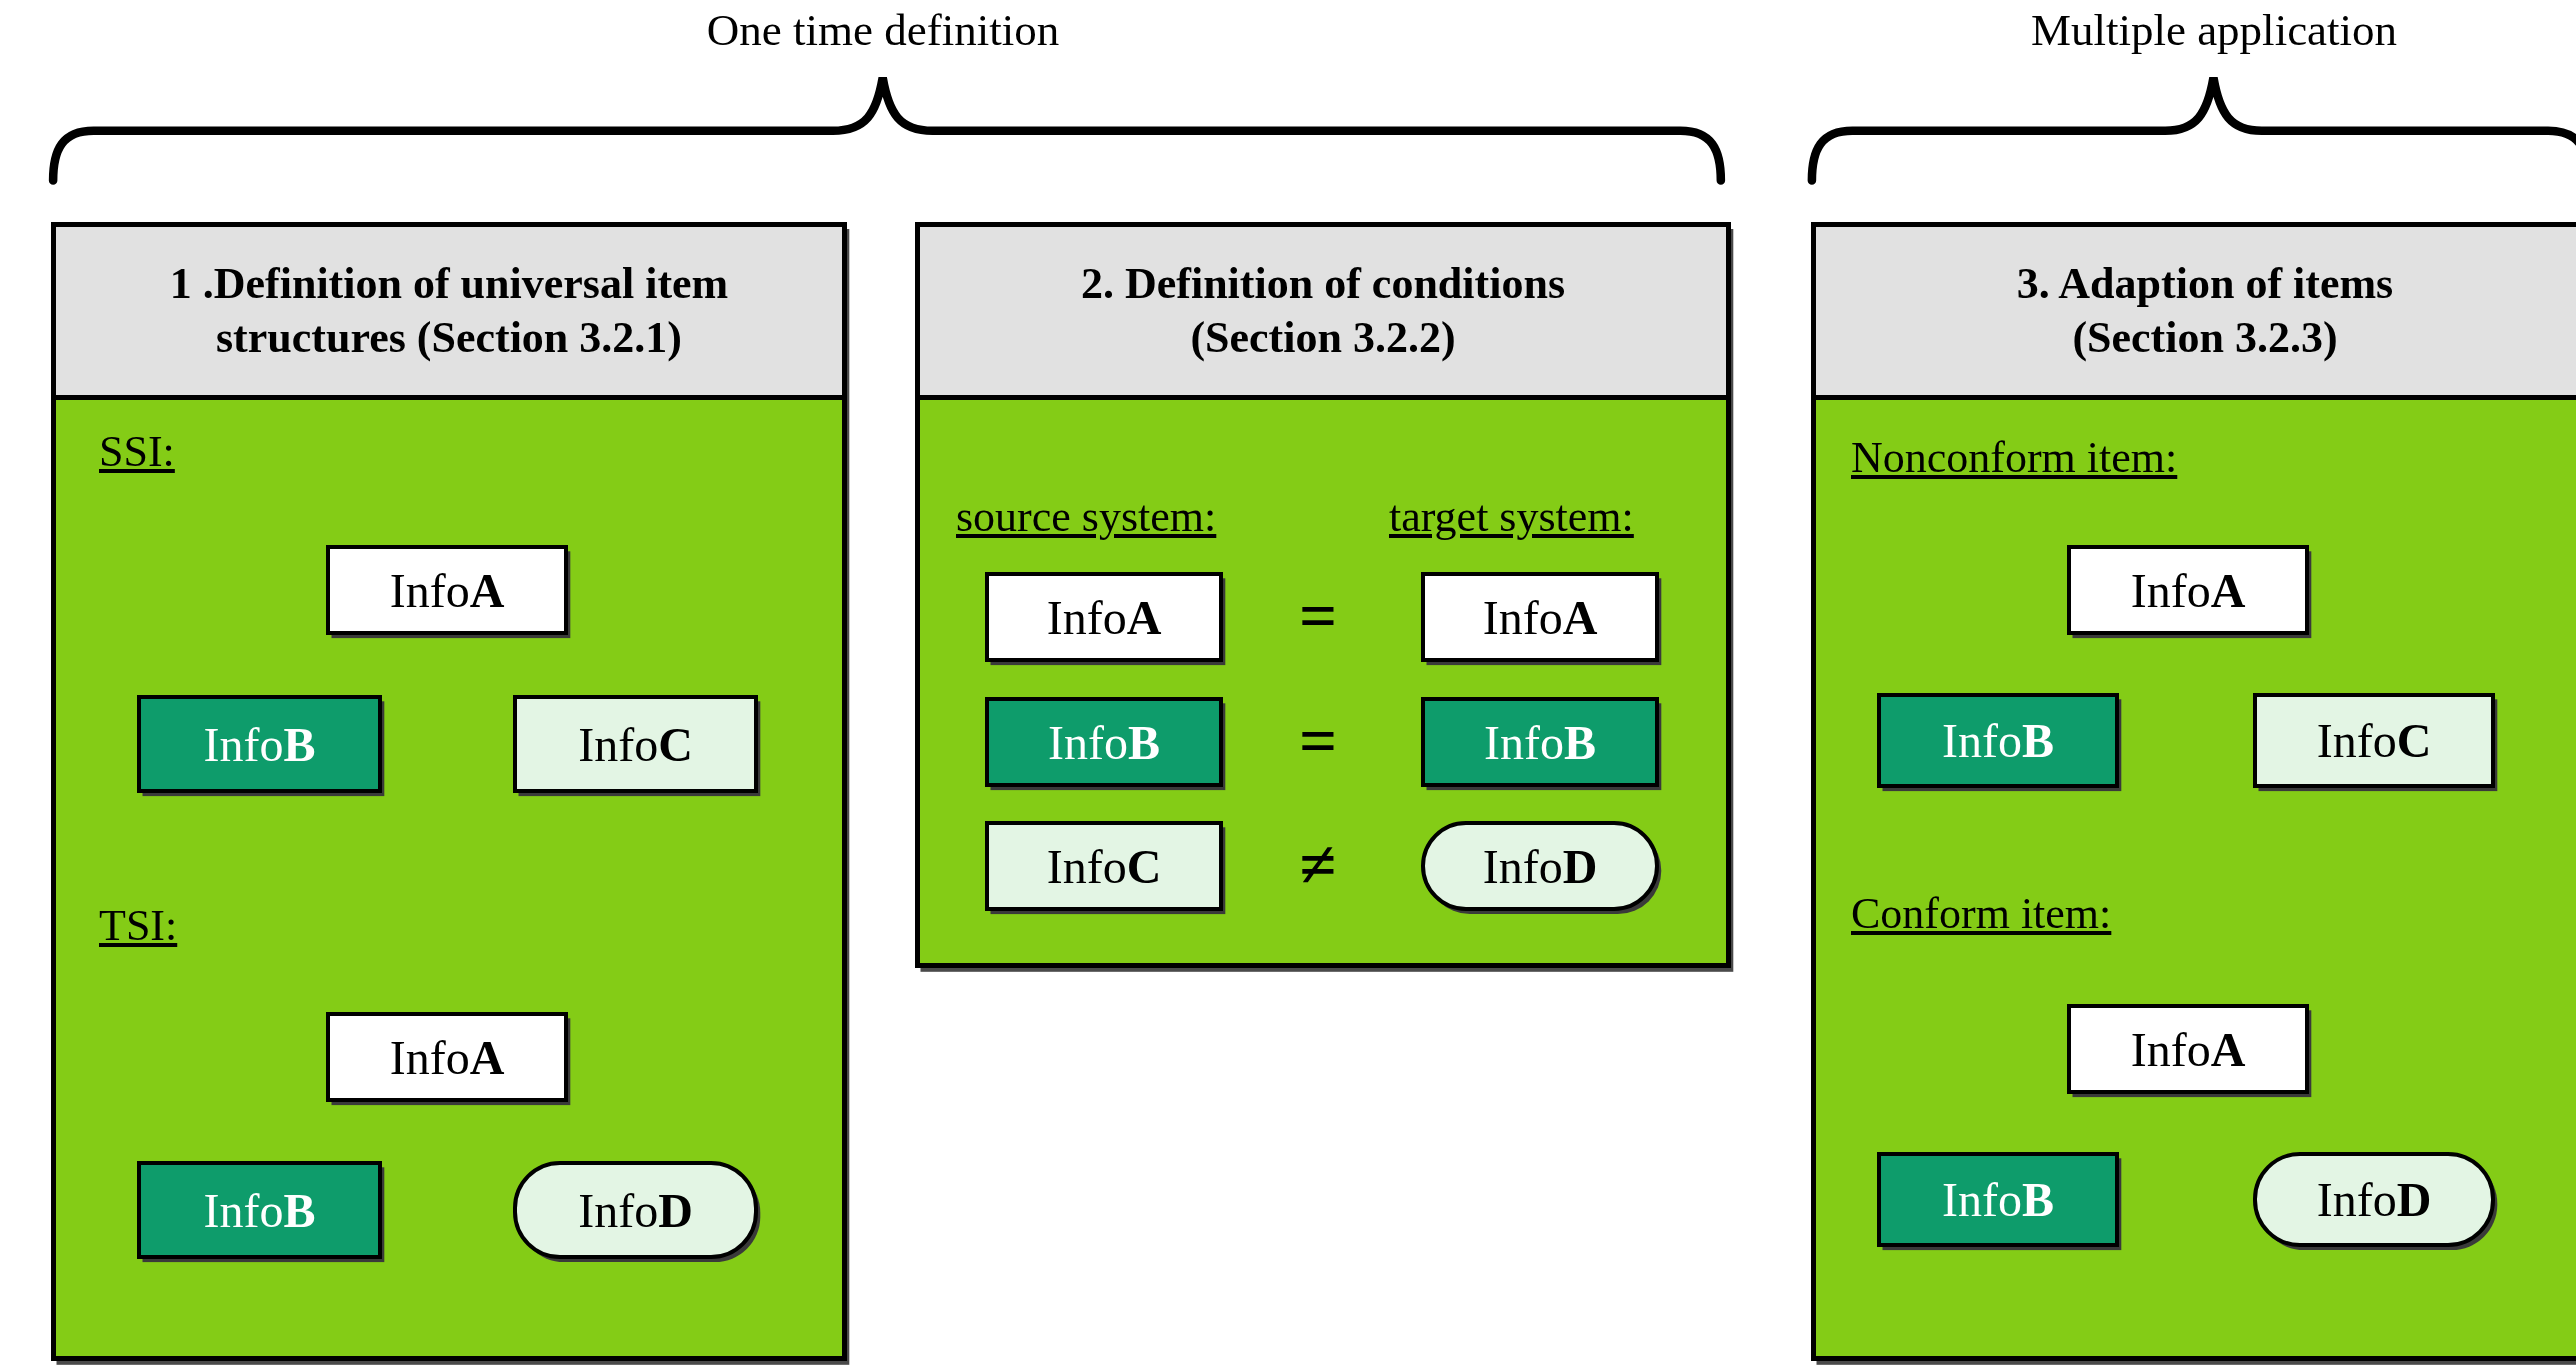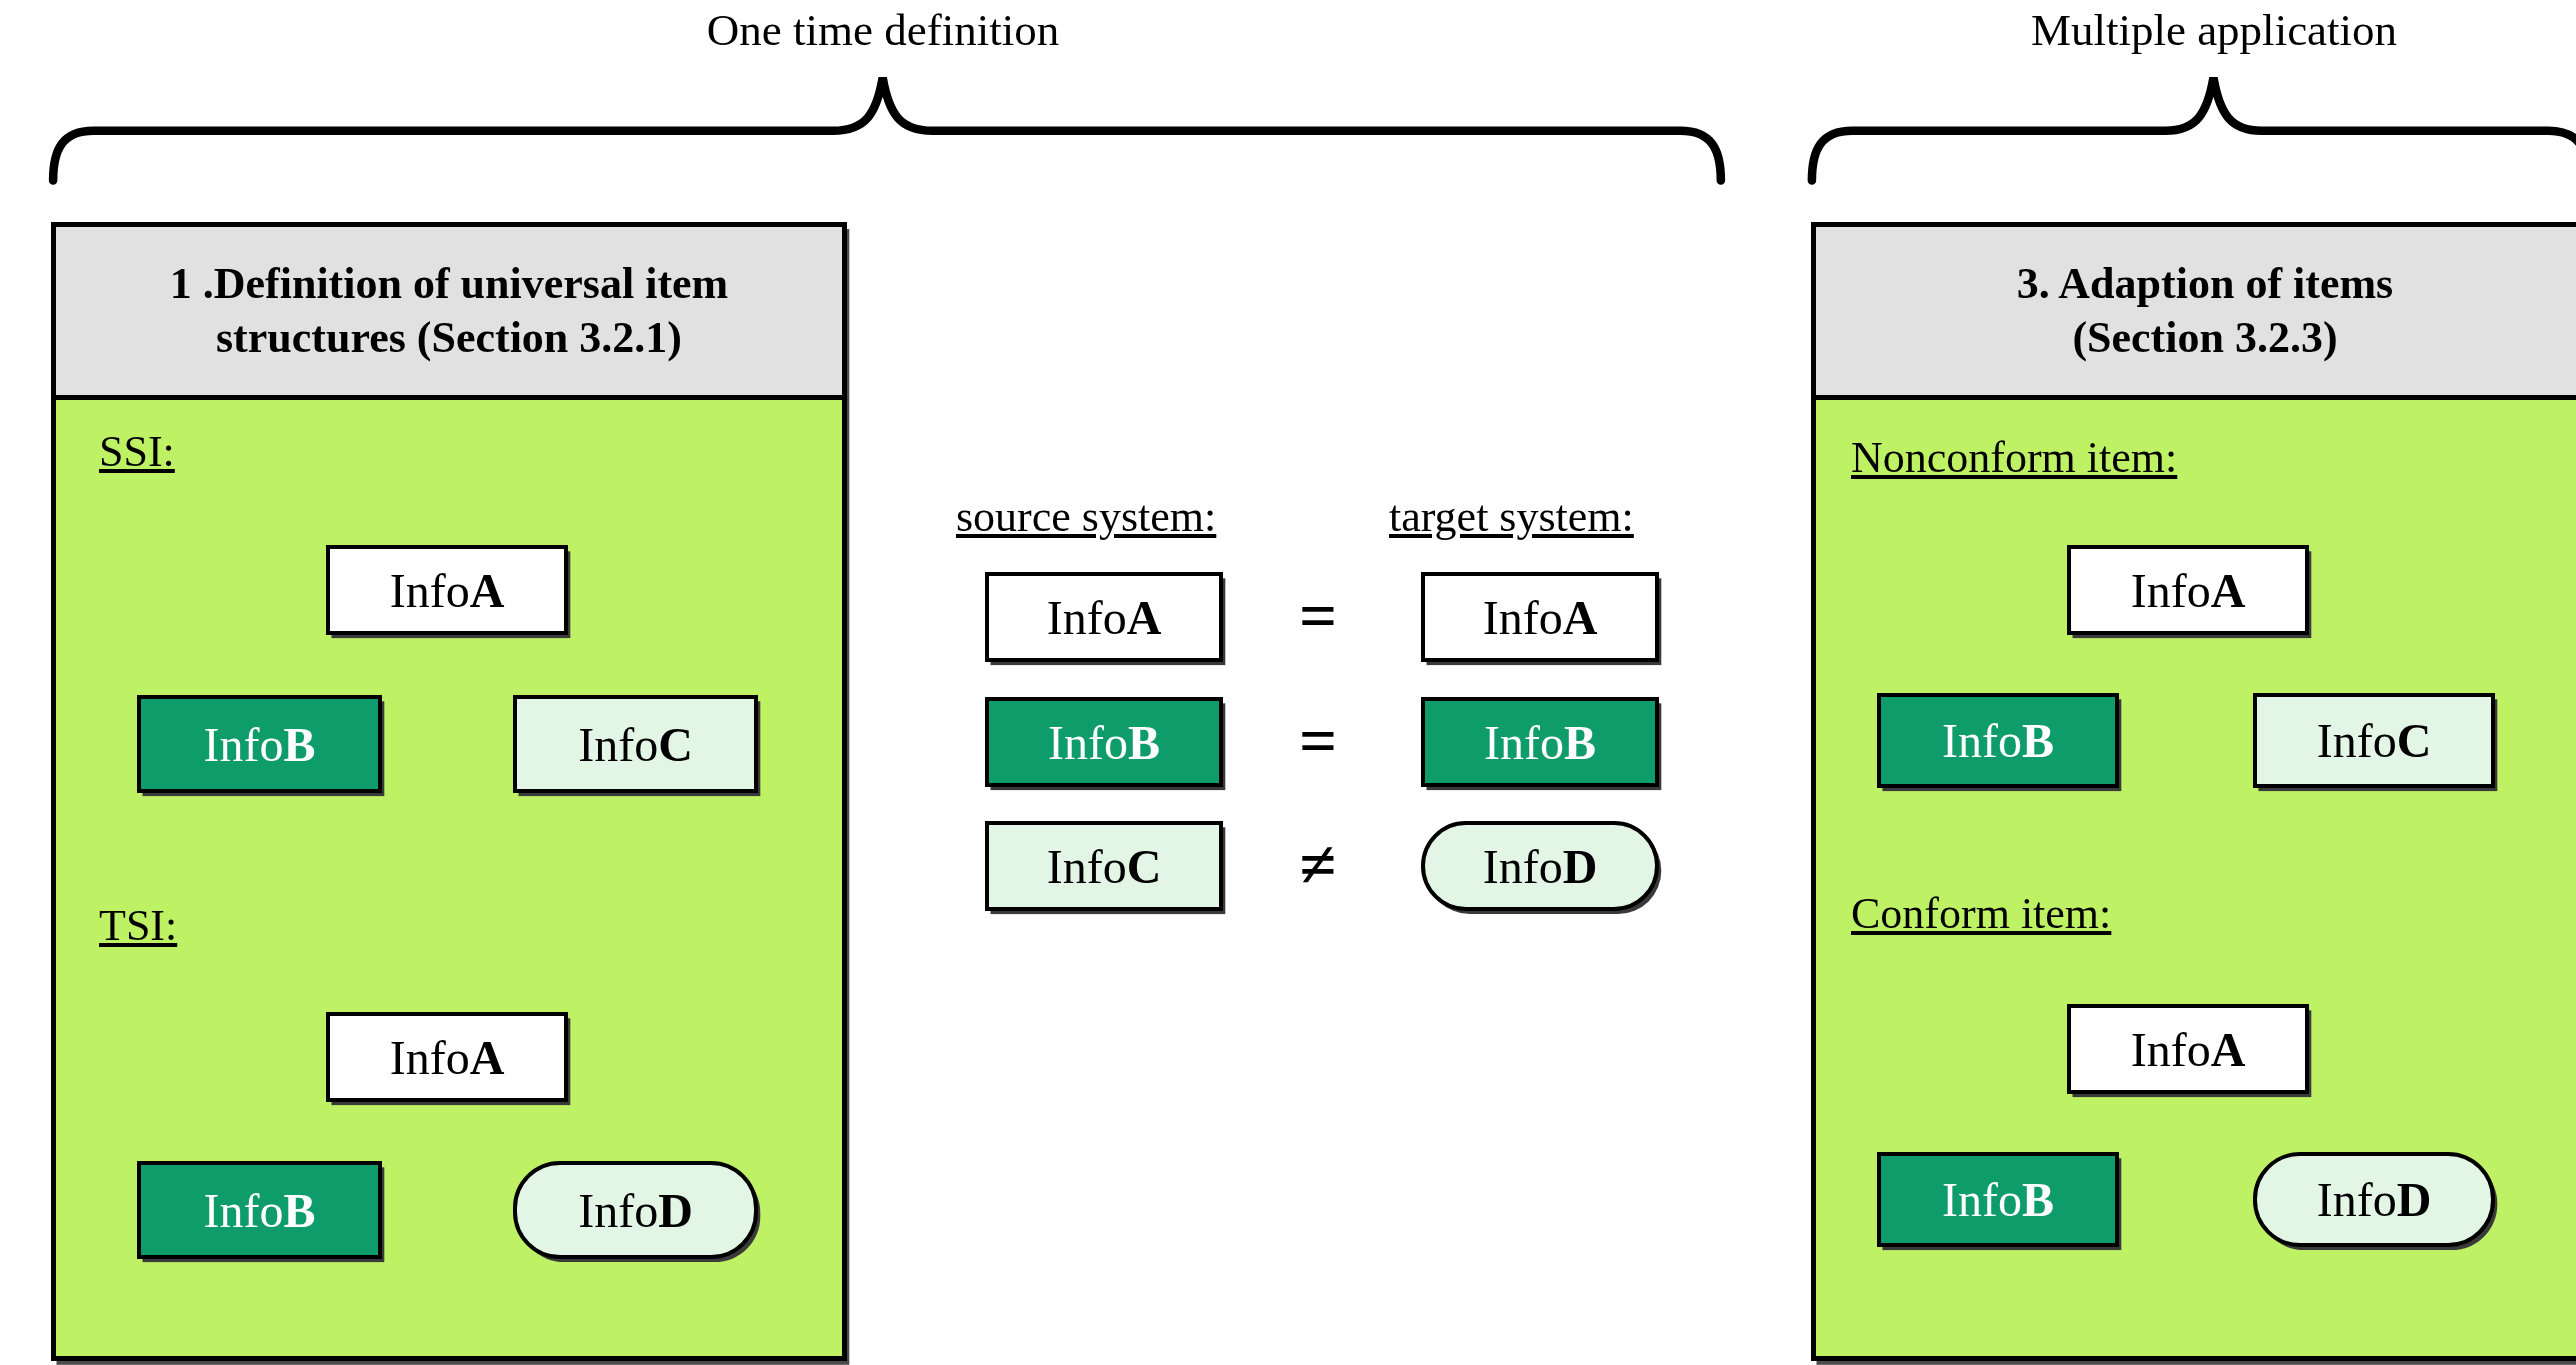--- a/index.html
+++ b/index.html
@@ -12,21 +12,21 @@
   body{font-family:"Liberation Serif","DejaVu Serif",serif;color:var(--ink);}
   .canvas{position:relative;width:2576px;height:1365px;background:#fff;overflow:hidden;margin-left:20px;}
   .layer{position:absolute;left:0;top:0;width:2576px;height:1365px;pointer-events:none;}
 
   .brace-label{
     position:absolute;top:3.1px;transform:translateX(-50%);
     font-size:45px;line-height:54px;white-space:nowrap;
   }
 
   .panel{
-    position:absolute;background:#bef264;border:5.4px solid var(--ink);
+    position:absolute;background:#84cc16;border:5.4px solid var(--ink);
     box-shadow:3.9px 5.4px 0 -1.6px #4a4a4a;
   }
   .panel-header{
     position:absolute;left:0;top:0;right:0;height:168px;
     background:var(--header-bg);border-bottom:5.4px solid var(--ink);
     display:flex;flex-direction:column;align-items:center;justify-content:center;
     font-weight:bold;font-size:44px;line-height:54px;text-align:center;
   }
 
   .sec-label{position:absolute;font-size:44px;line-height:50px;white-space:nowrap;text-decoration:underline;}
@@ -99,20 +99,26 @@
   <div class="brace-label" style="left:863px;">One time definition</div>
   <div class="brace-label" style="left:2194px;">Multiple application</div>
 
   <section class="panel" style="left:31px;top:222px;width:786px;height:1129px;">
     <header class="panel-header">
       <div>1 .Definition of universal item</div>
       <div>structures (Section 3.2.1)</div>
     </header>
   </section>
 
+  <section class="panel" style="left:895px;top:222px;width:806px;height:736px;">
+    <header class="panel-header">
+      <div>2. Definition of conditions</div>
+      <div>(Section 3.2.2)</div>
+    </header>
+  </section>
 
   <section class="panel" style="left:1791px;top:222px;width:778px;height:1129px;">
     <header class="panel-header">
       <div>3. Adaption of items</div>
       <div>(Section 3.2.3)</div>
     </header>
   </section>
 
   <div class="sec-label" style="left:79px;top:427px;">SSI:</div>
 

